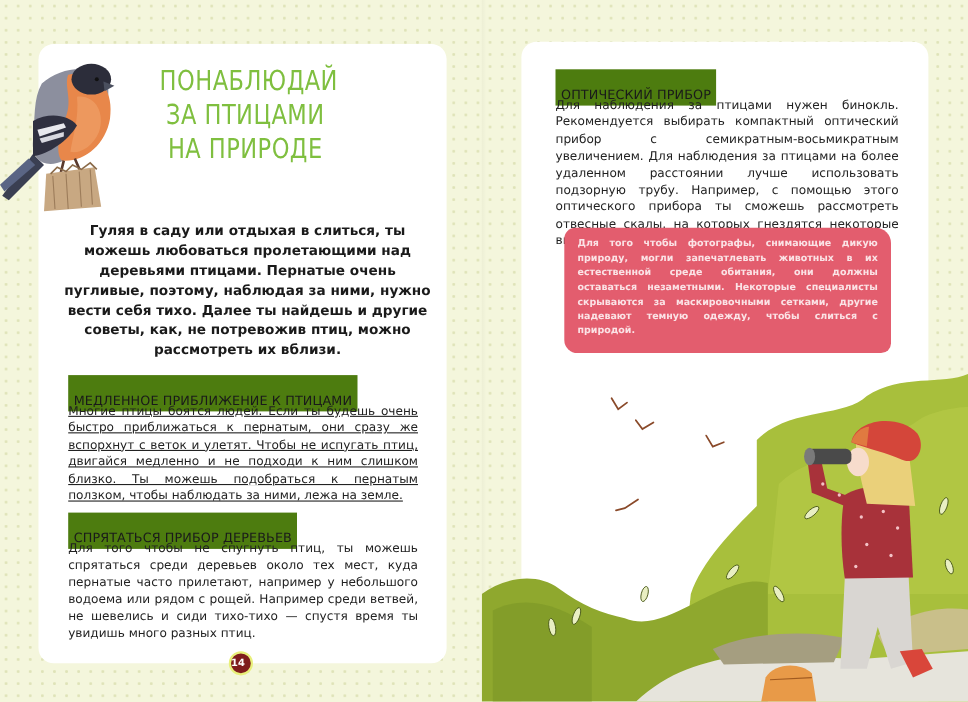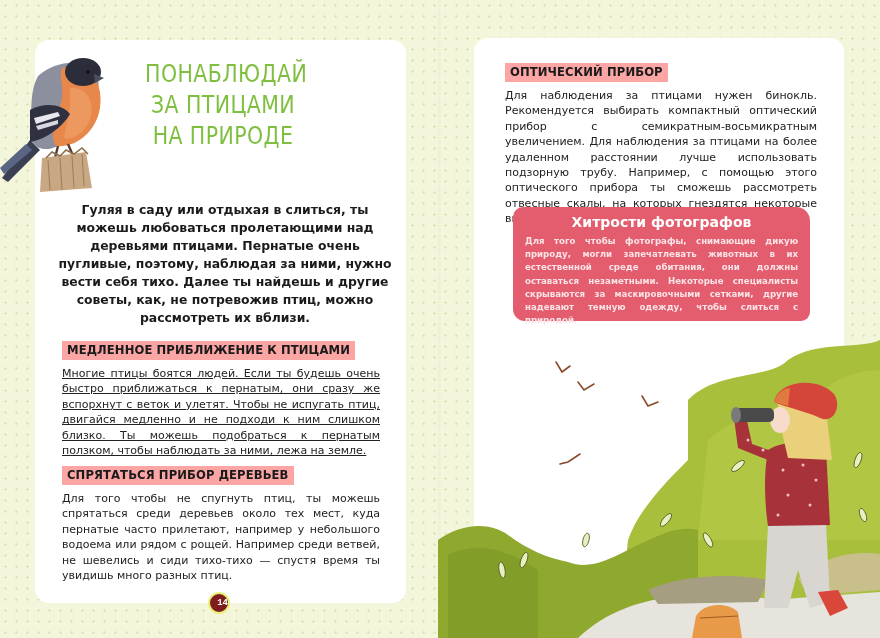--- a/index.html
+++ b/index.html
@@ -29,22 +29,22 @@
     font-family: "DejaVu Sans", sans-serif; font-weight: normal;
     font-size: 25px; line-height: 31px; letter-spacing: 0.5px;
     transform: scaleX(0.82); transform-origin: center top;
   }
   .lead {
     position: absolute; left: 52px; top: 201px; width: 346px;
     text-align: center; font-weight: bold; font-size: 12.4px; line-height: 18px;
     color: #1a1a1a;
   }
   .section-heading {
-    position: absolute; display: inline-block; background: #fca5a5;
-    padding: 2px 5px 3px 5px; font-size: 11.6px; font-weight: bold;
+    position: absolute; display: inline-block; background: #4d7c0f;
+    padding: 16px 5px 3px 5px; font-size: 11.6px; font-weight: normal;
     color: #1a1a1a; letter-spacing: 0.1px; white-space: nowrap;
   }
   .body-text {
     position: absolute; font-size: 11px; line-height: 15.4px; color: #222;
     text-align: justify;
   }
   .sec1-heading { left: 62px; top: 341px; }
   .sec1-body { left: 62px; top: 366px; width: 318px; text-decoration: underline; }
   .sec2-heading { left: 62px; top: 466px; }
   .sec2-body { left: 62px; top: 491px; width: 318px; }
@@ -55,21 +55,21 @@
     position: absolute; left: 513px; top: 207px; width: 297px; height: 114px;
     background: #e35d6e; border-radius: 10px 14px 9px 12px;
     color: #ffffff; padding: 6px 12px 0 12px;
   }
   .tip-title { text-align: center; font-weight: bold; font-size: 14px; line-height: 19px; }
   .tip-text { font-size: 8.6px; line-height: 13.2px; font-weight: bold; text-align: justify; color: #fbe3e6; margin-top: 3px; }
 
   .page-number {
     position: absolute; left: 208px; top: 592px; width: 22px; height: 22px;
     border-radius: 50%; background: #7f1d1d; border: 2px solid #e8f07a;
-    color: #fff; font-weight: bold; font-size: 9px; line-height: 18px; text-align: right; font-family: Liberation Mono, monospace;
+    color: #fff; font-weight: bold; font-size: 9px; line-height: 18px; text-align: left;
   }
 
   
   .bird-illustration { position: absolute; left: 0; top: 28px; width: 115px; height: 165px; }
 
   
   .scene { position: absolute; left: 438px; top: 340px; width: 442px; height: 298px; }
 </style>
 </head>
 <body>
@@ -120,21 +120,20 @@
 <div class="body-text sec2-body">Для того чтобы не спугнуть птиц, ты можешь спрятаться среди деревьев около тех мест, куда пернатые часто прилетают, например у небольшого водоема или рядом с рощей. Например среди ветвей, не шевелись и сиди тихо-тихо — спустя время ты увидишь много разных птиц.</div>
 
 <div class="page-number">14</div>
 
 <div class="panel panel-right"></div>
 
 <div class="section-heading sec3-heading">ОПТИЧЕСКИЙ ПРИБОР</div>
 <div class="body-text sec3-body">Для наблюдения за птицами нужен бинокль. Рекомендуется выбирать компактный оптический прибор с семикратным-восьмикратным увеличением. Для наблюдения за птицами на более удаленном расстоянии лучше использовать подзорную трубу. Например, с помощью этого оптического прибора ты сможешь рассмотреть отвесные скалы, на которых гнездятся некоторые виды птиц.</div>
 
 <div class="tip-box">
-  <div class="tip-title">Хитрости фотографов</div>
   <div class="tip-text">Для того чтобы фотографы, снимающие дикую природу, могли запечатлевать животных в их естественной среде обитания, они должны оставаться незаметными. Некоторые специалисты скрываются за маскировочными сетками, другие надевают темную одежду, чтобы слиться с природой.</div>
 </div>
 
 <div class="scene">
   <svg width="442" height="298" viewBox="0 0 442 298">
 
     <g stroke="#8a4a2a" stroke-width="1.6" fill="none" stroke-linecap="round">
       <path d="M118 22 L124 32 L132 26"></path>
       <path d="M140 42 L146 50 L156 44"></path>
       <path d="M204 56 L210 66 L220 62"></path>

